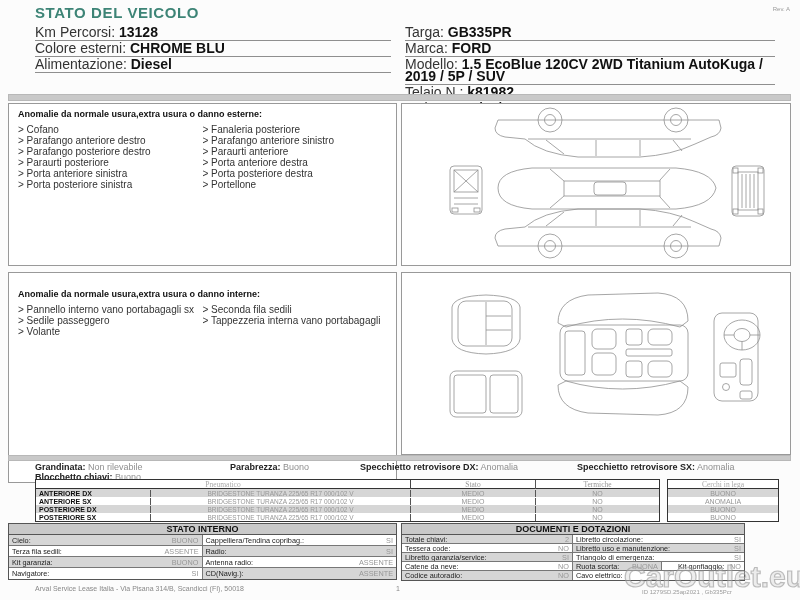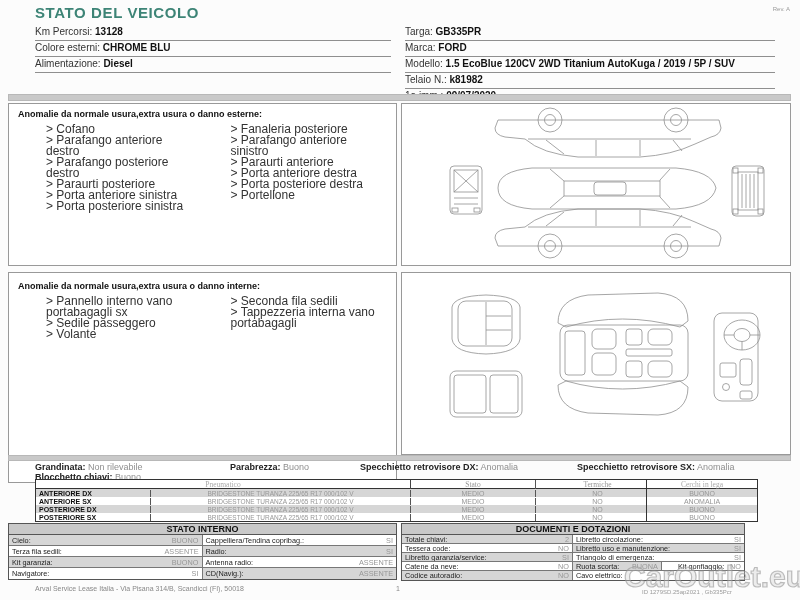--- a/index.html
+++ b/index.html
@@ -5,43 +5,43 @@
   * { margin:0; padding:0; box-sizing:border-box; }
   html,body { width:800px; height:600px; }
   body { position:relative; background:#fcfcfc; font-family:"Liberation Sans", sans-serif; color:#222; overflow:hidden; }
   .abs { position:absolute; }
 
   #page-title { left:35px; top:4px; font-size:15px; font-weight:bold; letter-spacing:.6px; color:#3d8476; }
   #rev-label { right:10px; top:6px; font-size:6px; color:#9a9a9a; }
 
   #info-left  { left:35px;  top:25px; width:356px; }
   #info-right { left:405px; top:25px; width:370px; }
-  .info-row { border-bottom:1px solid #8f8f8f; font-size:10px; line-height:12px; padding:1px 0 2px 0; }
+  .info-row { border-bottom:1px solid #8f8f8f; font-size:14px; line-height:12px; padding:1px 0 2px 0; }
   .info-row .lbl { color:#333; }
   .info-row .val { font-weight:bold; color:#111; }
 
   .bar { left:8px; width:783px; height:7px; background:#c9c9c9; border:1px solid #b8b8b8; }
   #bar-top { top:94px; } #bar-bottom { top:455px; height:6px; }
 
   .panel { border:1px solid #999; background:#fff; }
   #panel-ext-list { left:8px;   top:103px; width:389px; height:163px; padding:5px 9px; }
   #panel-ext-diag { left:401px; top:103px; width:390px; height:163px; }
-  #panel-int-list { left:8px;   top:272px; width:389px; height:211px; padding:8px 9px; }
+  #panel-int-list { left:8px;   top:272px; width:389px; height:211px; padding:16px 9px; }
   #panel-int-diag { left:401px; top:272px; width:390px; height:183px; }
   .panel-title { font-size:9px; font-weight:bold; color:#111; margin-bottom:5px; }
   .cols { display:flex; }
-  .dmg-col { width:50%; font-size:12px; line-height:11px; color:#333; padding-right:4px;margin-left:28px; }
+  .dmg-col { width:50%; font-size:10px; line-height:11px; color:#333; padding-right:4px; }
 
   .sum { font-size:9px; white-space:nowrap; }
   .sum .lbl { font-weight:bold; color:#222; }
   .sum .val { color:#8f8f8f; }
 
   .tyretable { border:1px solid #333; background:#fff; font-size:7px; }
   #tyre-a { left:35px;  top:479px; width:625px; }
-  #tyre-b { left:646px; top:479px; width:112px; }
+  #tyre-b { left:667px; top:479px; width:112px; }
   .t-head { display:flex; height:9px; align-items:center; color:#a9a9a9; font-size:7.5px; border-bottom:1px solid #333;font-family:Liberation Serif, serif; }
   .t-row  { display:flex; height:8px; align-items:center; }
   .t-row.shaded { background:#d6d6d6; }
   .c-pneu { width:375px; text-align:center; border-right:1px solid #444; }
   .c-pos  { width:115px; font-weight:bold; color:#111; padding-left:3px; border-right:1px solid #555; }
   .c-tyre { width:260px; text-align:center; color:#979797; font-size:6.5px; border-right:1px solid #555; }
   .c-stato{ width:125px; text-align:center; color:#979797; border-right:1px solid #555; }
   .c-term { width:123px; text-align:center; color:#979797; }
   .c-cerchi-h { width:100%; text-align:center; }
   .c-cerchi { width:100%; text-align:center; color:#979797; }

